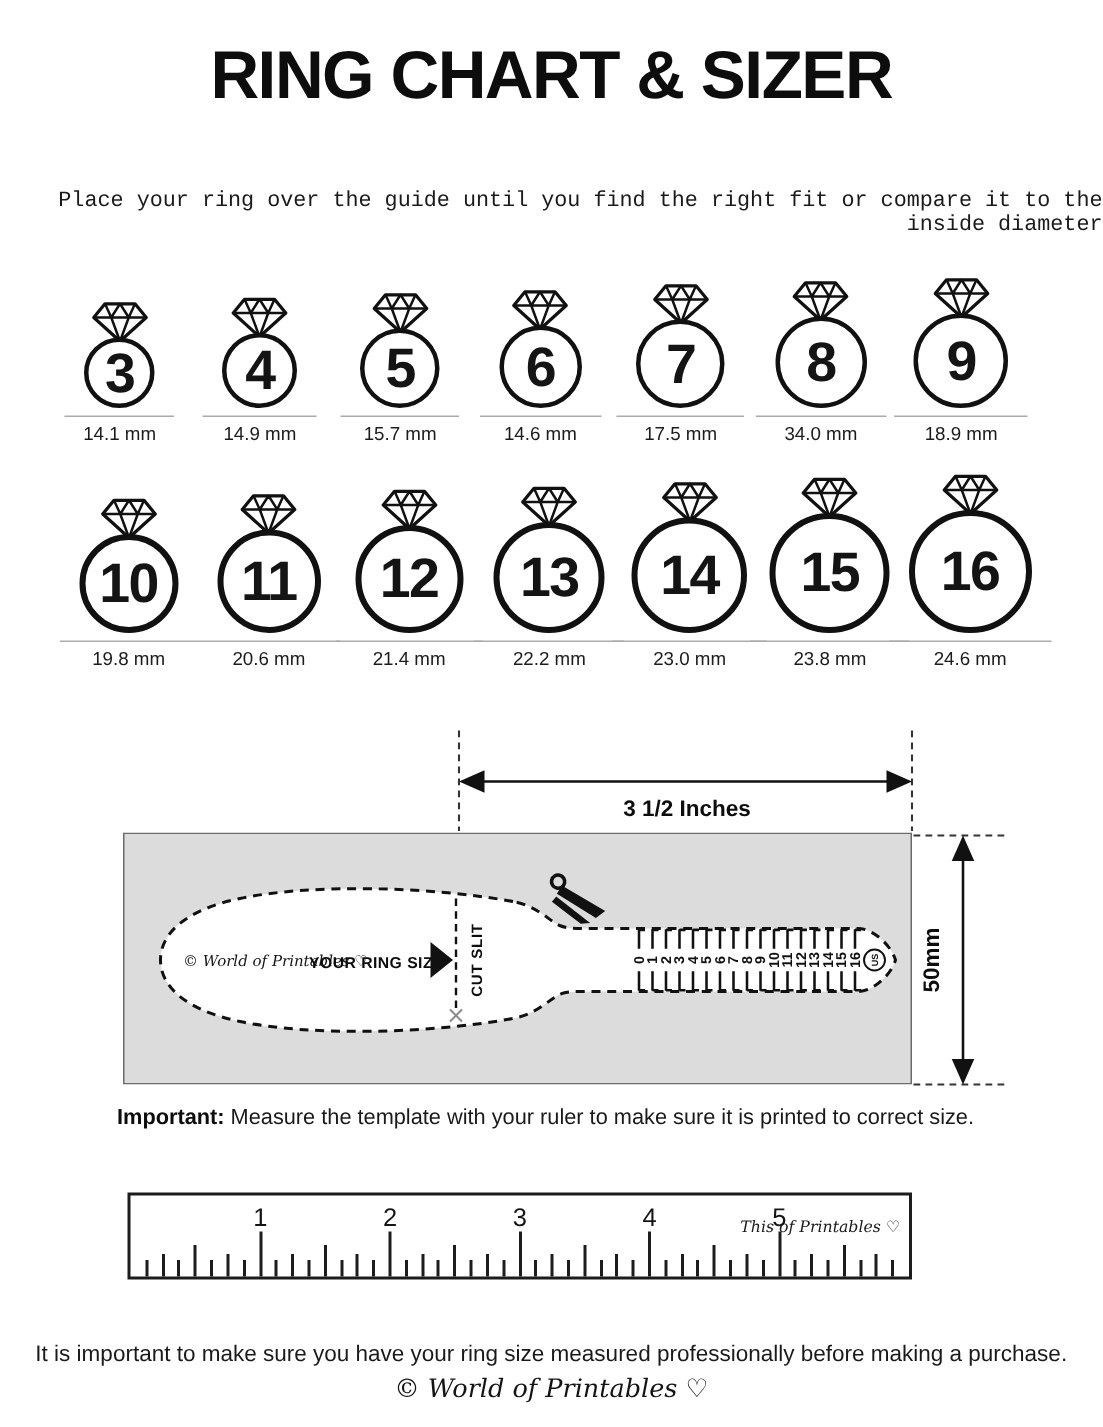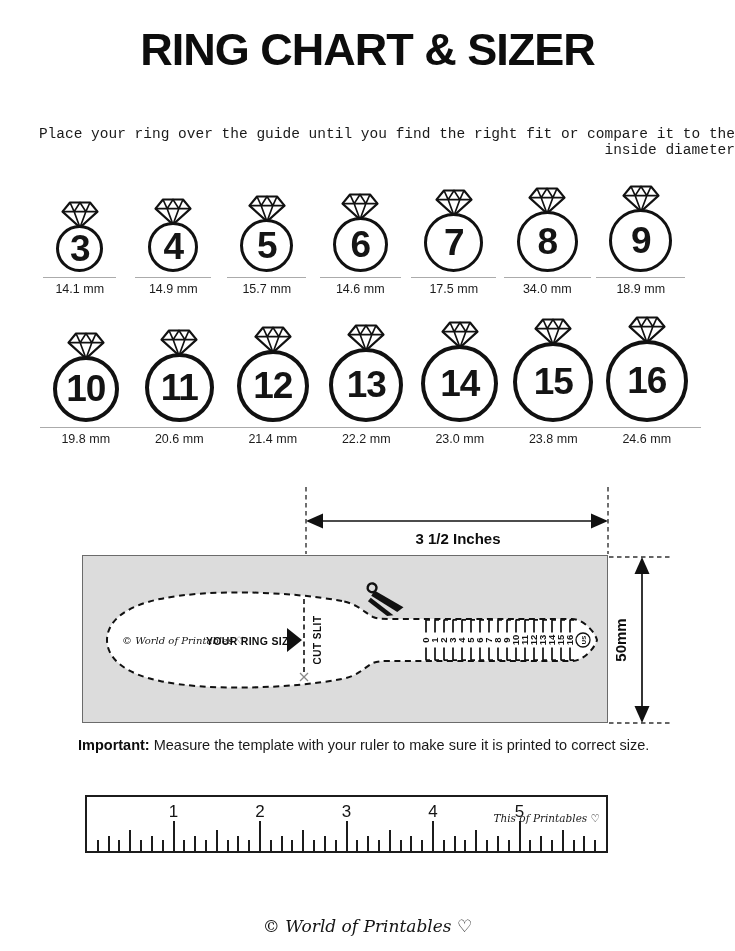--- a/index.html
+++ b/index.html
@@ -398,15 +398,16 @@
       <div class="ruler-tick" style="height: 11px; left: 485.562px;"></div>
       <div class="ruler-tick" style="height: 15px; left: 496.375px;"></div>
       <div class="ruler-tick" style="height: 11px; left: 507.188px;"></div>
       <div class="ruler-num" style="left: 86.5px;">1</div>
       <div class="ruler-num" style="left: 173px;">2</div>
       <div class="ruler-num" style="left: 259.5px;">3</div>
       <div class="ruler-num" style="left: 346px;">4</div>
       <div class="ruler-num" style="left: 432.5px;">5</div>
     </div>
 
+  <div class="foot2">It is important to make sure you have your ring size measured professionally before making a purchase.</div>
   <div class="foot-logo">© World of Printables ♡</div>
 
 </div>
 
 </body></html>

